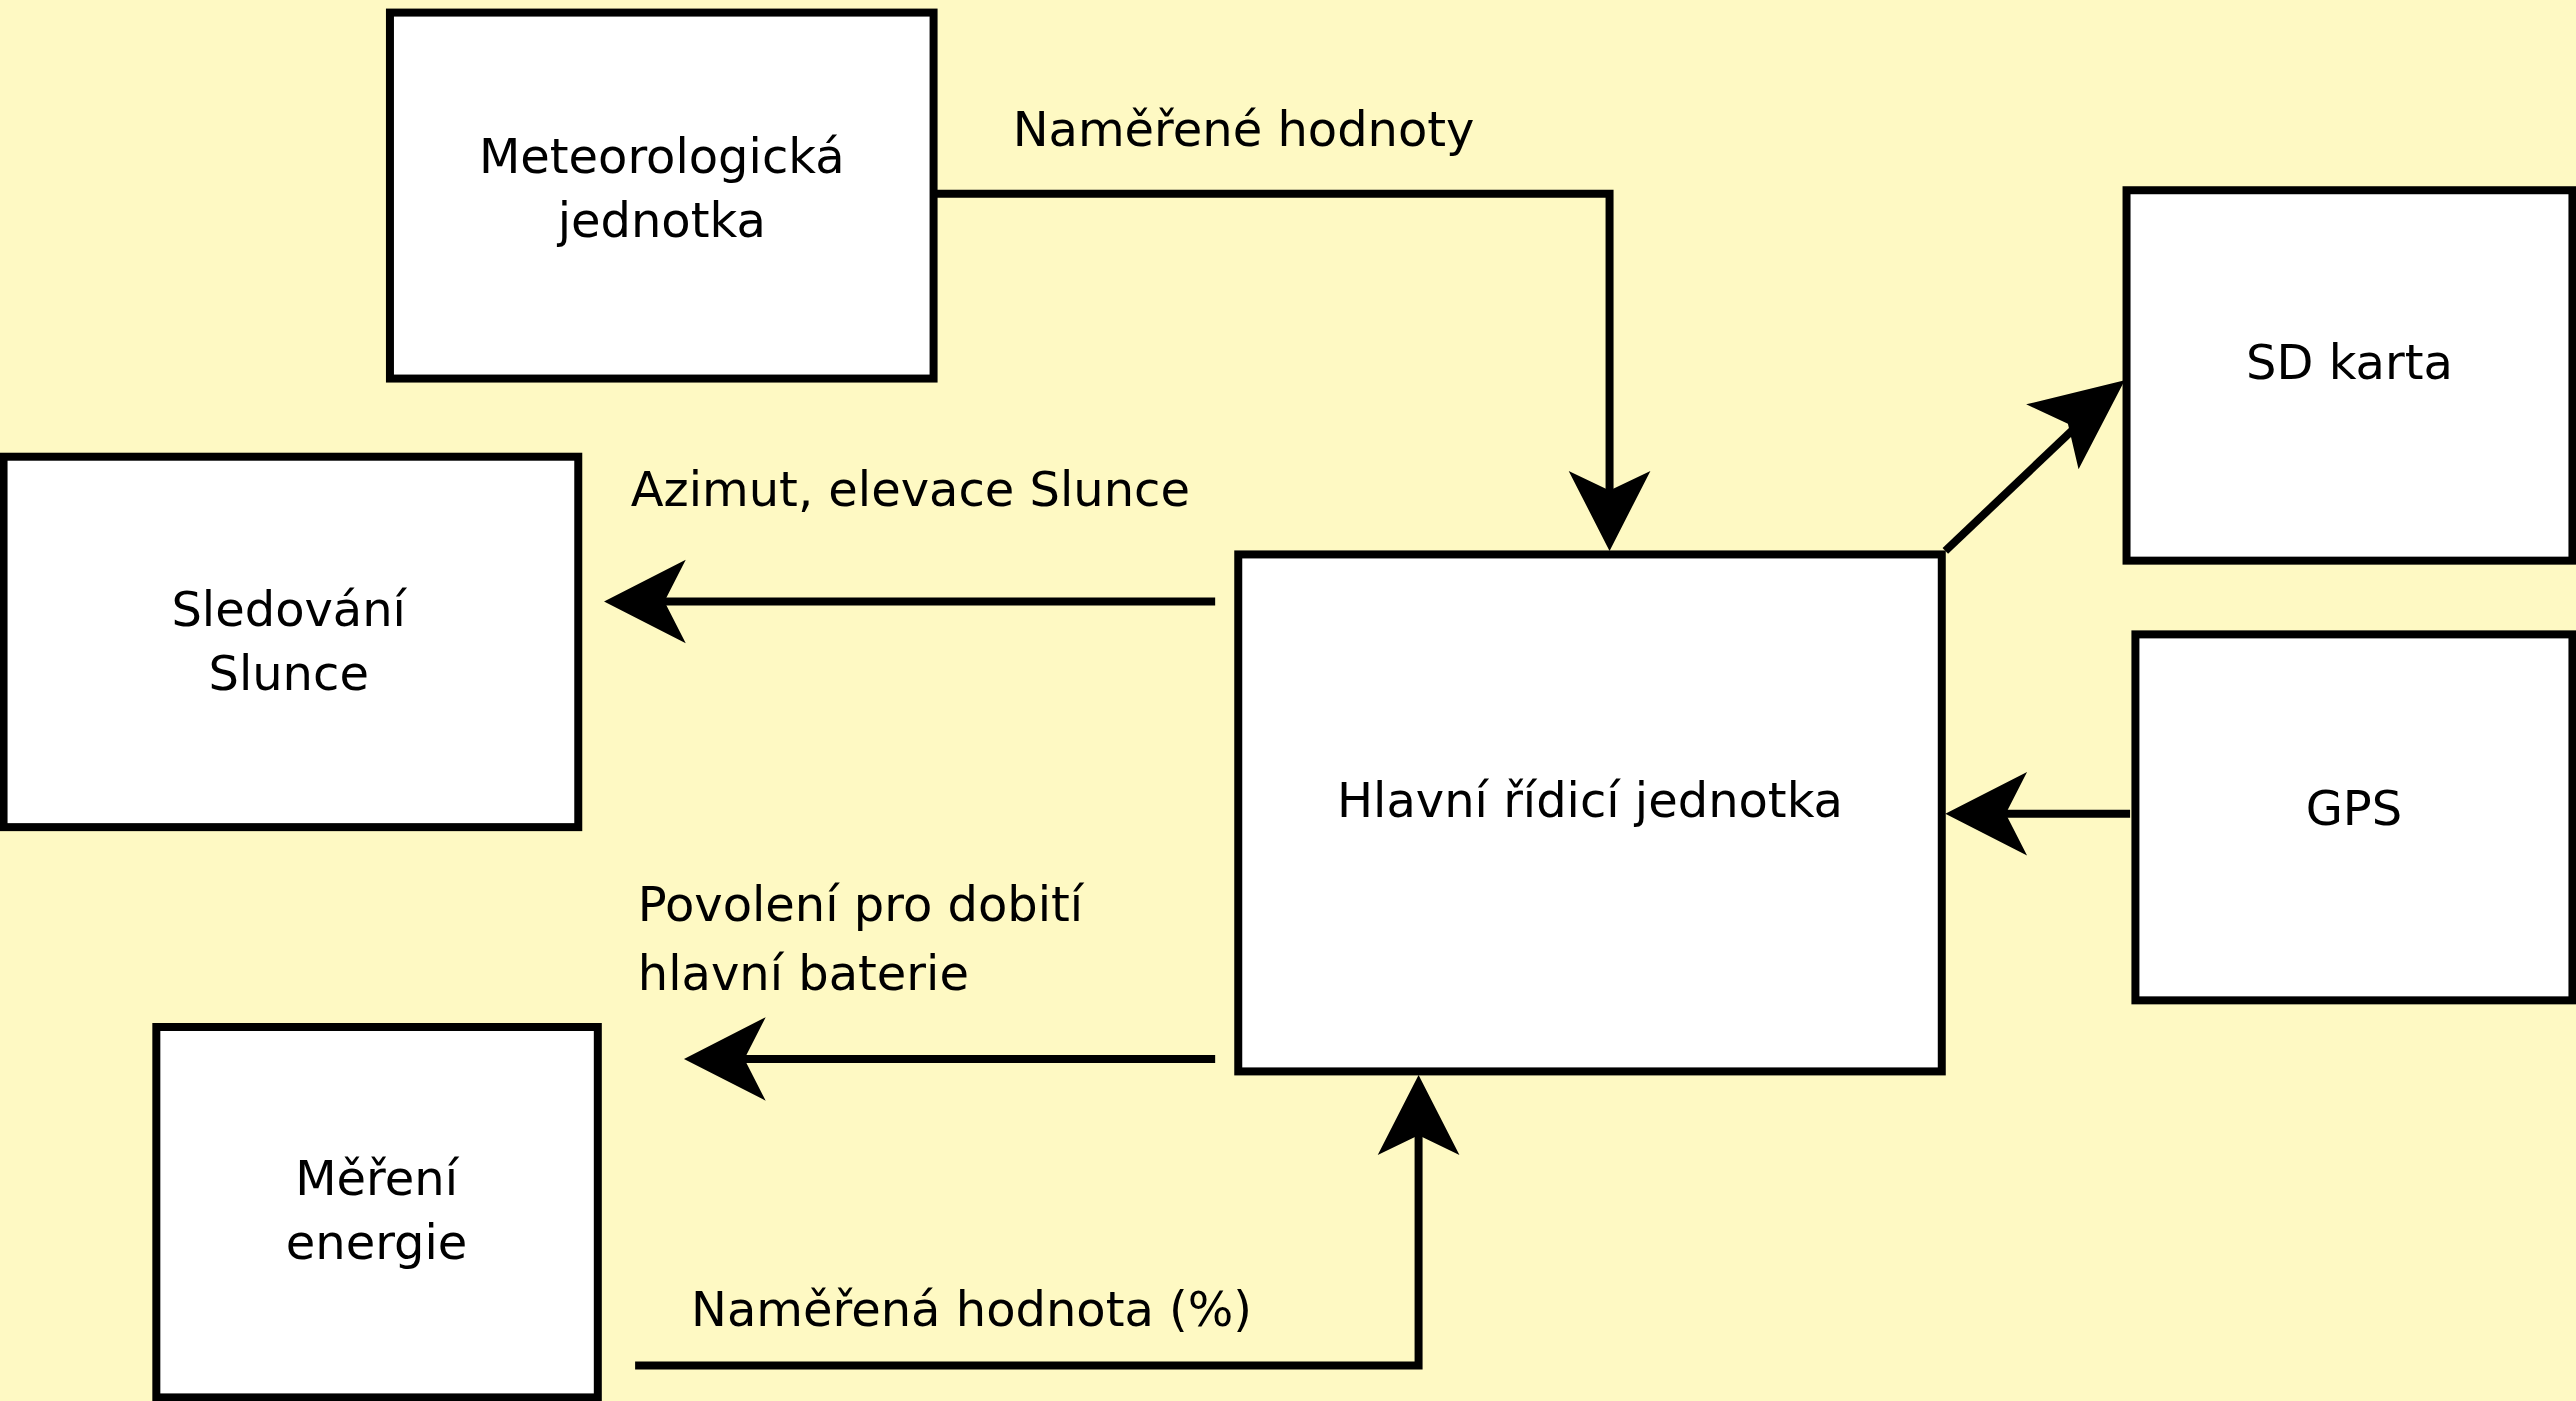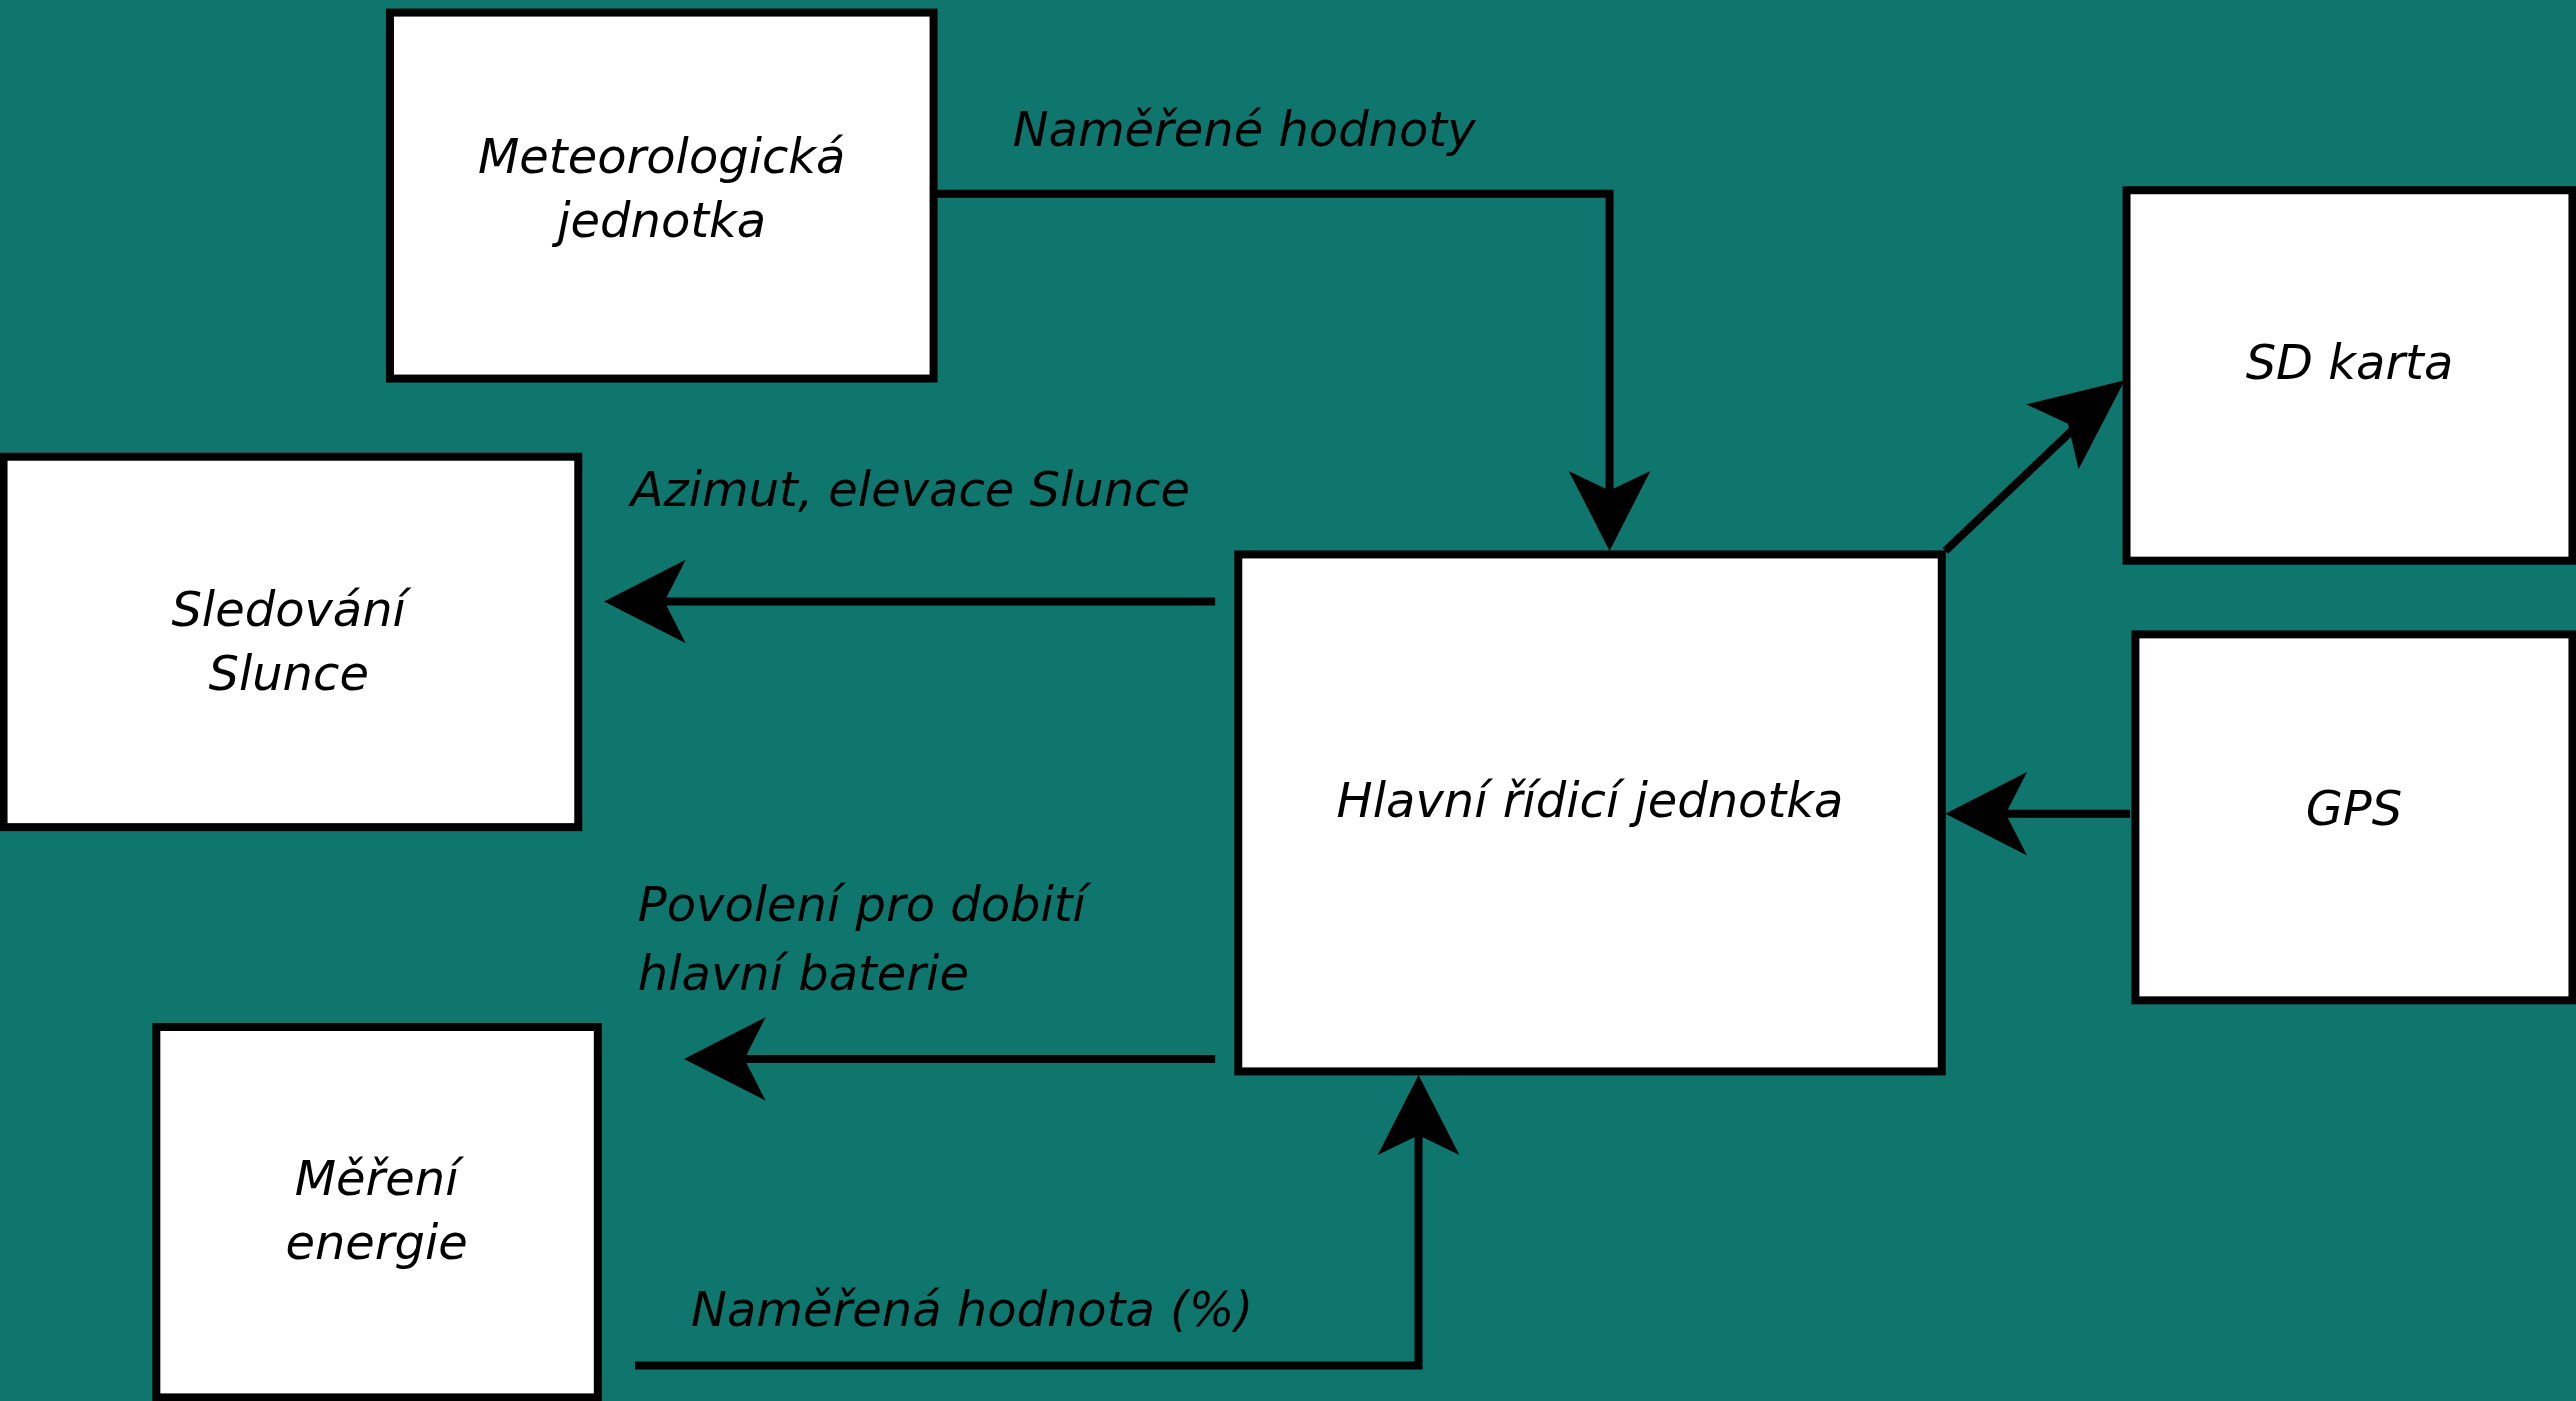--- a/index.html
+++ b/index.html
@@ -10,22 +10,21 @@
   body {
     width: 2576px;
     height: 1402px;
     overflow: hidden;
     font-family: "DejaVu Sans", sans-serif;
   }
   #diagram-root {
     position: relative;
     width: 2576px;
     height: 1402px;
-    background: #0f766e;
-    font-style: italic;
+    background: #fef9c3;
   }
   svg.diagram-svg {
     position: absolute;
     top: 0;
     left: 0;
     width: 2576px;
     height: 1402px;
     display: block;
   }
   .node-box {

